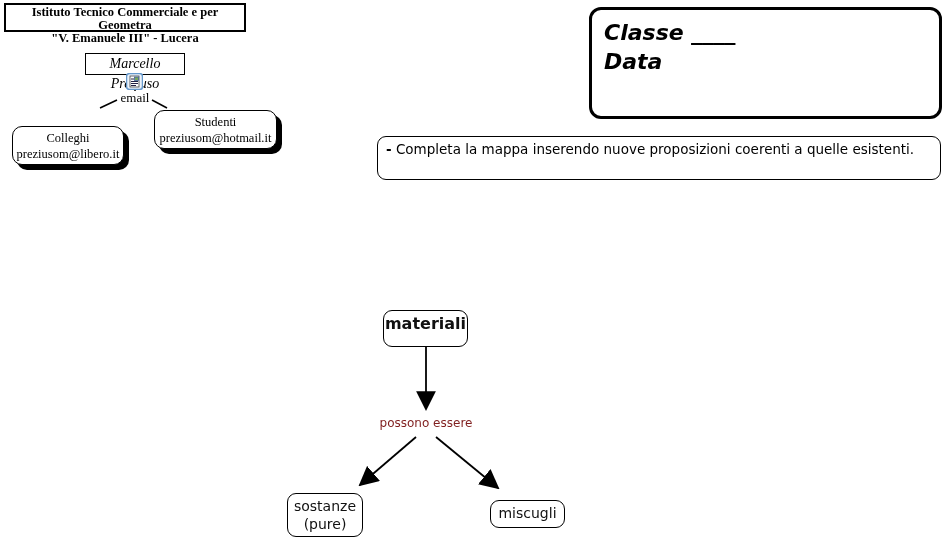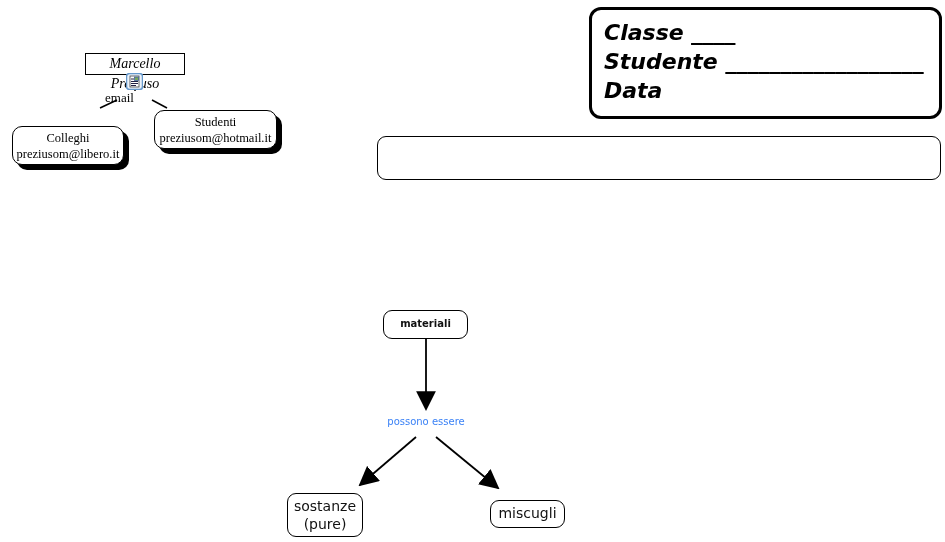--- a/index.html
+++ b/index.html
@@ -45,20 +45,21 @@
     line-height: 20px;
   }
 
   .resource-icon {
     left: 126px; top: 73px; width: 17px; height: 17px;
     cursor: pointer;
   }
 
   .email-label {
     left: 105px; top: 90px; width: 60px;
+    text-align: center;
     font-family: "Liberation Serif", serif;
     font-size: 13px;
     background: transparent;
   }
 
   
   .contact-box {
     top: 110px; height: 39px;
     border: 1.5px solid #000;
     border-radius: 10px;
@@ -106,41 +107,41 @@
     border: 1.5px solid #000;
     border-radius: 9px;
     background: #fff;
     text-align: center;
     font-family: "DejaVu Sans", sans-serif;
     font-size: 14px;
     color: #111;
     cursor: pointer;
   }
   .node-materiali {
-    left: 383px; top: 310px; width: 85px; height: 29px;
+    left: 383px; top: 310px; width: 85px; height: 37px;
     font-weight: bold;
-    font-size: 10px;
+    font-size: 16px;
     line-height: 25px;
   }
   .node-sostanze {
     left: 287px; top: 493px; width: 76px; height: 44px;
     line-height: 18px;
     padding-top: 3px;
     white-space: pre-line;
   }
   .node-miscugli {
     left: 490px; top: 500px; width: 75px; height: 28px;
     line-height: 25px;
   }
   .linking-phrase {
     left: 376px; top: 416px; width: 100px;
     text-align: center;
     font-family: "DejaVu Sans", sans-serif;
-    font-size: 10px;
-    color: #3b82f6;
+    font-size: 12px;
+    color: #7f1d1d;
     cursor: pointer;
   }
 </style>
 </head>
 <body>
 
 <div id="canvas">
 
   <svg id="connector-layer">
     <defs>
@@ -154,20 +155,24 @@
     <line x1="117" y1="100" x2="100" y2="108" stroke="#000" stroke-width="1.5"></line>
     <line x1="152" y1="100" x2="167" y2="108" stroke="#000" stroke-width="1.5"></line>
 
     <line x1="426" y1="338" x2="426" y2="409" stroke="#000" stroke-width="1.8" marker-end="url(#arrowhead)"></line>
 
     <line x1="416" y1="437" x2="360" y2="485" stroke="#000" stroke-width="1.8" marker-end="url(#arrowhead)"></line>
 
     <line x1="436" y1="437" x2="498" y2="488" stroke="#000" stroke-width="1.8" marker-end="url(#arrowhead)"></line>
   </svg>
 
+  <div class="abs school-box">
+    <div>Istituto Tecnico Commerciale e per Geometra</div>
+    <div>"V. Emanuele III" - Lucera</div>
+  </div>
 
   <div class="abs author-box">
     <span>Marcello Preziuso</span>
   </div>
 
   <div class="abs resource-icon">
     <svg width="17" height="17" viewBox="0 0 17 17">
       <rect x="0.5" y="0.5" width="16" height="16" rx="3" fill="#eaf2fb" stroke="#6699cc" stroke-width="1.5"></rect>
       <rect x="4" y="3" width="9" height="11" fill="#ffffff" stroke="#444444" stroke-width="0.8"></rect>
       <rect x="8.5" y="4" width="4" height="3.5" fill="#7aa85a" stroke="#33589c" stroke-width="0.7"></rect>
@@ -186,25 +191,28 @@
     <div>Colleghi</div>
     <div>preziusom@libero.it</div>
   </div>
   <div class="abs contact-box contact-right">
     <div>Studenti</div>
     <div>preziusom@hotmail.it</div>
   </div>
 
   <div class="abs form-box">
     <div>Classe ____</div>
-    <div>Studente __________________</div>
     <div>Data</div>
   </div>
 
   <div class="abs instructions-box">
+    <div>
+      <span class="dash">-</span>
+      <span>Completa la mappa inserendo nuove proposizioni coerenti a quelle esistenti.</span>
+    </div>
   </div>
 
   <div class="abs concept-node node-materiali">
     <span>materiali</span>
   </div>
 
   <div class="abs linking-phrase">
     <span>possono essere</span>
   </div>
 

